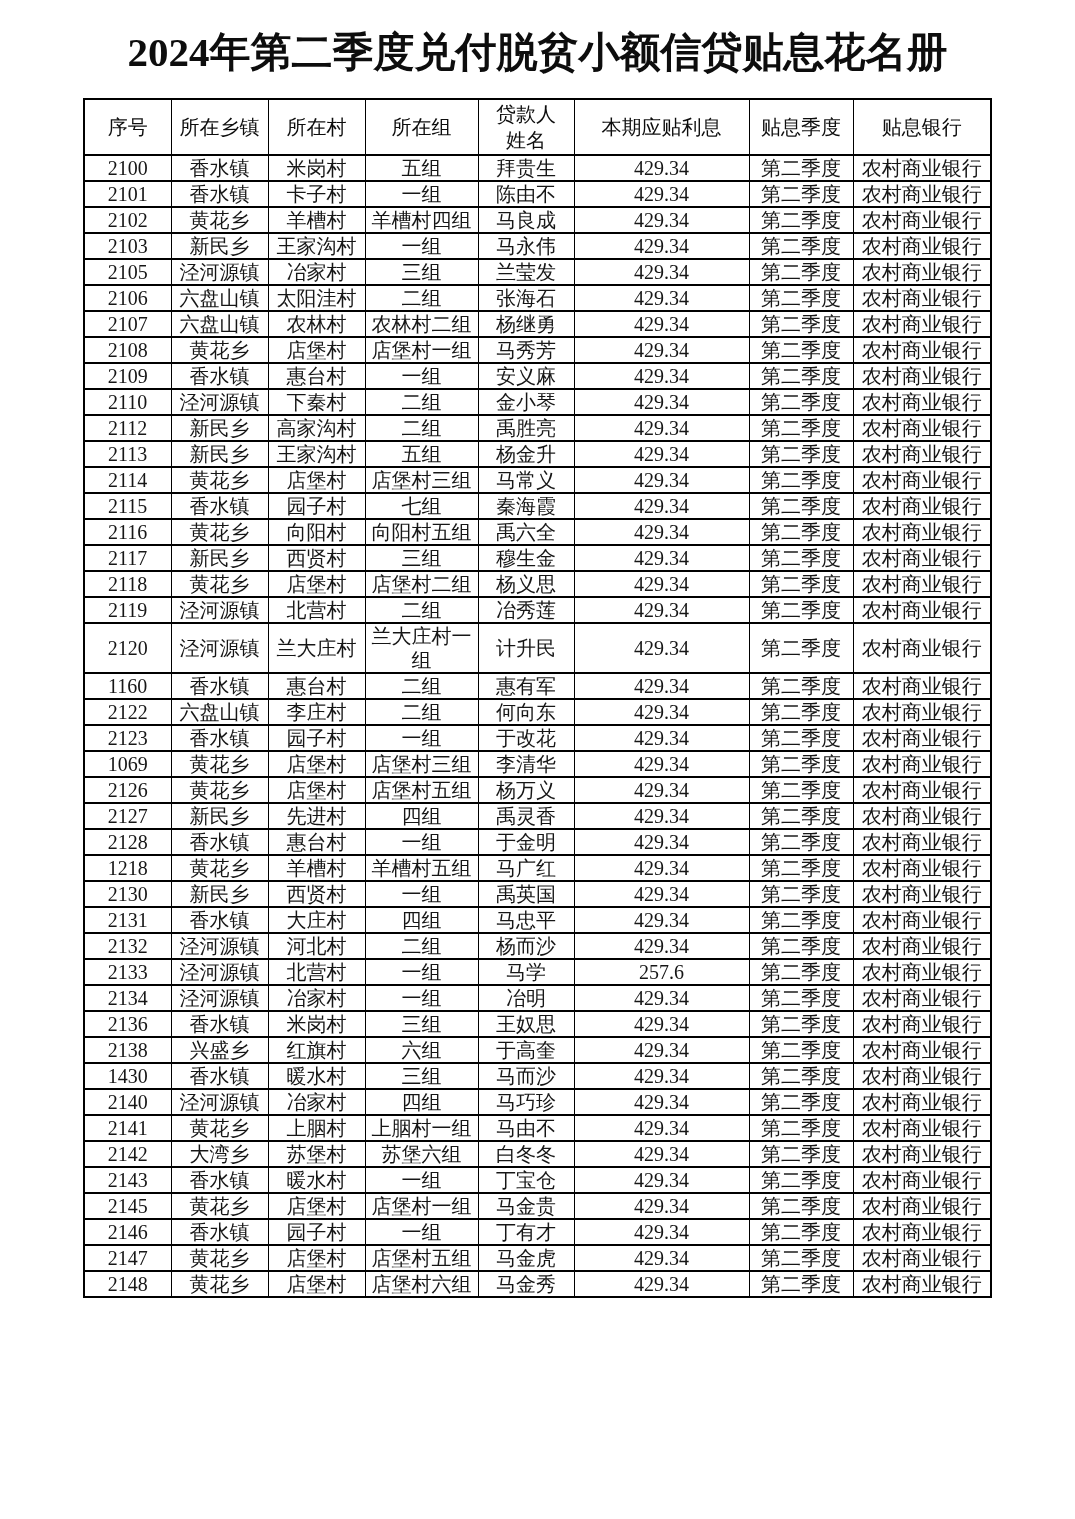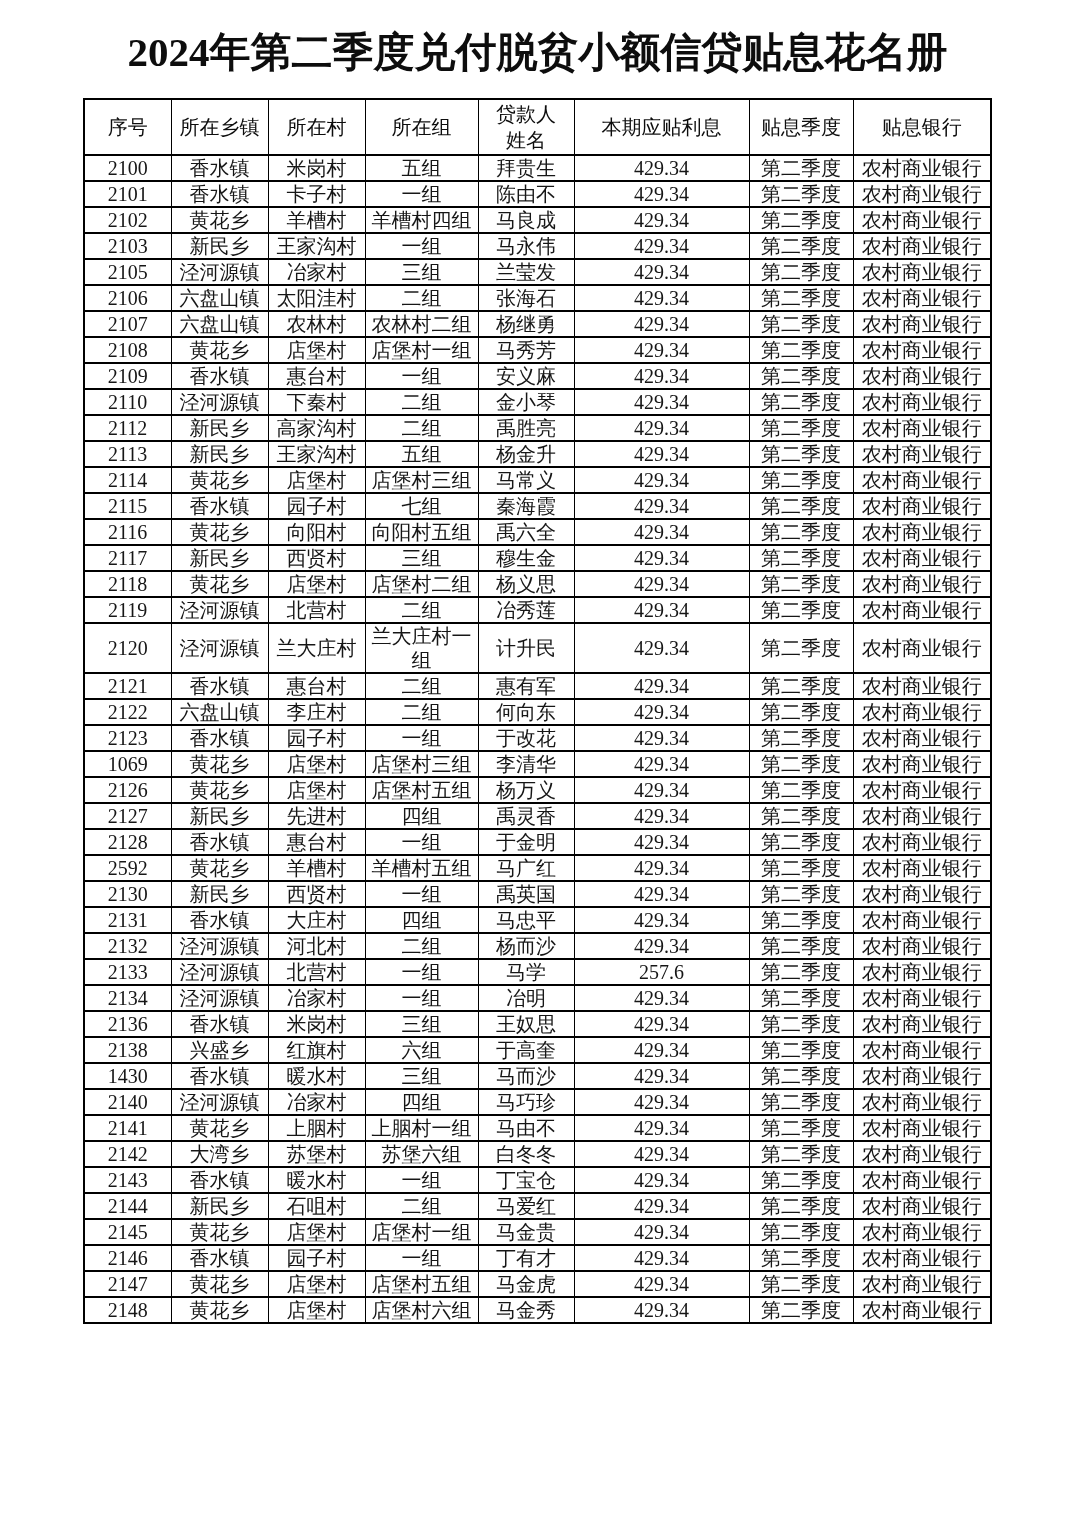--- a/index.html
+++ b/index.html
@@ -294,21 +294,21 @@
       <td>2120</td>
       <td>泾河源镇</td>
       <td>兰大庄村</td>
       <td>兰大庄村一组</td>
       <td>计升民</td>
       <td>429.34</td>
       <td>第二季度</td>
       <td>农村商业银行</td>
     </tr>
         <tr>
-      <td>2121</td>
+      <td>1160</td>
       <td>香水镇</td>
       <td>惠台村</td>
       <td>二组</td>
       <td>惠有军</td>
       <td>429.34</td>
       <td>第二季度</td>
       <td>农村商业银行</td>
     </tr>
         <tr>
       <td>2122</td>
@@ -364,21 +364,21 @@
       <td>2128</td>
       <td>香水镇</td>
       <td>惠台村</td>
       <td>一组</td>
       <td>于金明</td>
       <td>429.34</td>
       <td>第二季度</td>
       <td>农村商业银行</td>
     </tr>
         <tr>
-      <td>2592</td>
+      <td>1218</td>
       <td>黄花乡</td>
       <td>羊槽村</td>
       <td>羊槽村五组</td>
       <td>马广红</td>
       <td>429.34</td>
       <td>第二季度</td>
       <td>农村商业银行</td>
     </tr>
         <tr>
       <td>2130</td>
@@ -489,30 +489,20 @@
       <td>429.34</td>
       <td>第二季度</td>
       <td>农村商业银行</td>
     </tr>
         <tr>
       <td>2143</td>
       <td>香水镇</td>
       <td>暖水村</td>
       <td>一组</td>
       <td>丁宝仓</td>
-      <td>429.34</td>
-      <td>第二季度</td>
-      <td>农村商业银行</td>
-    </tr>
-        <tr>
-      <td>2144</td>
-      <td>新民乡</td>
-      <td>石咀村</td>
-      <td>二组</td>
-      <td>马爱红</td>
       <td>429.34</td>
       <td>第二季度</td>
       <td>农村商业银行</td>
     </tr>
         <tr>
       <td>2145</td>
       <td>黄花乡</td>
       <td>店堡村</td>
       <td>店堡村一组</td>
       <td>马金贵</td>

